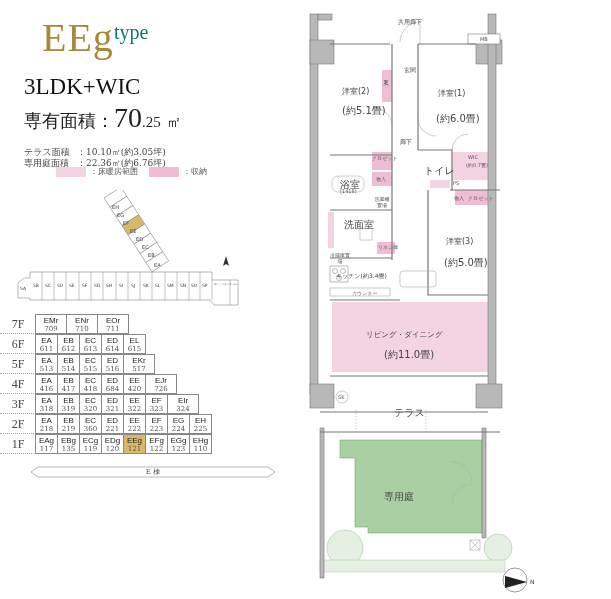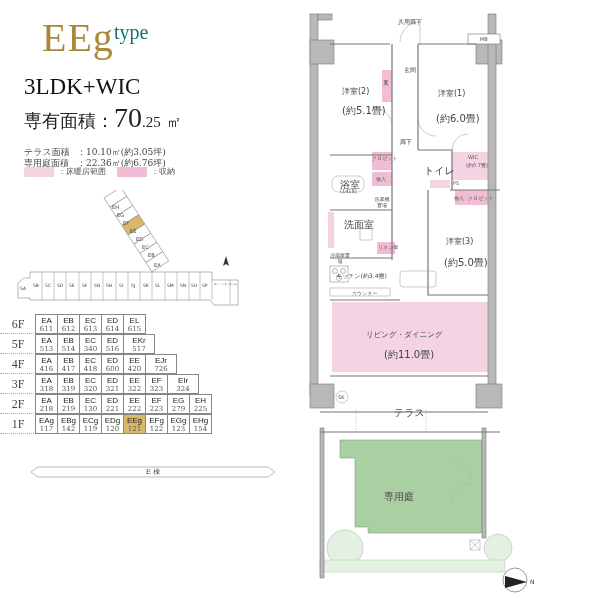--- a/index.html
+++ b/index.html
@@ -7,21 +7,21 @@
   .abs{position:absolute;}
   .type-title{left:42px;top:14px;font-family:"Liberation Serif","DejaVu Serif",serif;}
   .type-code{font-size:40px;color:#a8893a;letter-spacing:1px;}
   .type-suffix{font-size:20px;color:#0f766e;vertical-align:12px;}
   .layout{left:24px;top:74px;font-size:23px;font-family:"Liberation Serif",serif;color:#111;}
   .area-main{left:24px;top:102px;font-size:18px;color:#222;font-family:"DejaVu Serif",serif;}
   .area-main .num{font-size:28px;font-family:"Liberation Serif",serif;}
   .area-main .dec{font-size:15px;font-family:"Liberation Serif",serif;}
   .sub-area{left:24px;font-size:9px;color:#444;margin-top:18px;}
   .sub-area .lbl{display:inline-block;width:53px;}
-  .legend{top:166px;font-size:8px;color:#555;display:flex;align-items:center;}
+  .legend{top:166px;font-size:8px;color:#555;display:flex;align-items:center;margin-left:32px;}
   .legend .sw{width:30px;height:10px;margin-right:4px;}
   
   .keyplan{left:0;top:190px;width:260px;height:120px;}
   .floor-table{left:0;top:314px;}
   .floor-row{display:flex;height:20px;position:relative;}
   .floor-label{width:36px;font-size:12px;color:#444;text-align:center;line-height:20px;font-family:"Liberation Serif",serif;border-bottom:1px dotted #aaa;}
   .cell{width:23px;border:1px solid #888;margin-left:-1px;text-align:center;font-size:7.5px;line-height:9px;padding-top:1px;box-sizing:border-box;height:20px;background:#fff;}
   .cell .c{font-family:"Liberation Sans",sans-serif;color:#222;font-size:8px;}
   .cell .n{color:#555;font-size:7px;}
   .cell.hl{background:#d9b86a;}
@@ -121,20 +121,35 @@
       <text x="202" y="97">SP</text>
     <text x="214" y="95" font-size="2.5">エレベーターホール</text>
   </g>
   <g transform="translate(226,72)">
     <path d="M0 -6 L3 4 L0 2 L-3 4 Z" fill="#333"></path>
   </g>
 </svg>
 
 <div class="abs floor-table">
   <div class="floor-row">
+      <div class="floor-label">7F</div>
+    <div class="cell w2">
+        <div class="c">EMr</div>
+        <div class="n">709</div>
+      </div>
+    <div class="cell w2">
+        <div class="c">ENr</div>
+        <div class="n">710</div>
+      </div>
+    <div class="cell w2">
+        <div class="c">EOr</div>
+        <div class="n">711</div>
+      </div>
+  </div>
+  <div class="floor-row">
       <div class="floor-label">6F</div>
     <div class="cell">
         <div class="c">EA</div>
         <div class="n">611</div>
       </div>
     <div class="cell">
         <div class="c">EB</div>
         <div class="n">612</div>
       </div>
     <div class="cell">
@@ -155,21 +170,21 @@
     <div class="cell">
         <div class="c">EA</div>
         <div class="n">513</div>
       </div>
     <div class="cell">
         <div class="c">EB</div>
         <div class="n">514</div>
       </div>
     <div class="cell">
         <div class="c">EC</div>
-        <div class="n">340</div>
+        <div class="n">515</div>
       </div>
     <div class="cell">
         <div class="c">ED</div>
         <div class="n">516</div>
       </div>
     <div class="cell w2">
         <div class="c">EKr</div>
         <div class="n">517</div>
       </div>
   </div>
@@ -182,21 +197,21 @@
     <div class="cell">
         <div class="c">EB</div>
         <div class="n">417</div>
       </div>
     <div class="cell">
         <div class="c">EC</div>
         <div class="n">418</div>
       </div>
     <div class="cell">
         <div class="c">ED</div>
-        <div class="n">600</div>
+        <div class="n">684</div>
       </div>
     <div class="cell">
         <div class="c">EE</div>
         <div class="n">420</div>
       </div>
     <div class="cell w2">
         <div class="c">EJr</div>
         <div class="n">726</div>
       </div>
   </div>
@@ -236,52 +251,52 @@
     <div class="cell">
         <div class="c">EA</div>
         <div class="n">218</div>
       </div>
     <div class="cell">
         <div class="c">EB</div>
         <div class="n">219</div>
       </div>
     <div class="cell">
         <div class="c">EC</div>
-        <div class="n">130</div>
+        <div class="n">360</div>
       </div>
     <div class="cell">
         <div class="c">ED</div>
         <div class="n">221</div>
       </div>
     <div class="cell">
         <div class="c">EE</div>
         <div class="n">222</div>
       </div>
     <div class="cell">
         <div class="c">EF</div>
         <div class="n">223</div>
       </div>
     <div class="cell">
         <div class="c">EG</div>
-        <div class="n">279</div>
+        <div class="n">224</div>
       </div>
     <div class="cell">
         <div class="c">EH</div>
         <div class="n">225</div>
       </div>
   </div>
   <div class="floor-row">
       <div class="floor-label">1F</div>
     <div class="cell">
         <div class="c">EAg</div>
         <div class="n">117</div>
       </div>
     <div class="cell">
         <div class="c">EBg</div>
-        <div class="n">142</div>
+        <div class="n">135</div>
       </div>
     <div class="cell">
         <div class="c">ECg</div>
         <div class="n">119</div>
       </div>
     <div class="cell">
         <div class="c">EDg</div>
         <div class="n">120</div>
       </div>
     <div class="cell hl">
@@ -291,21 +306,21 @@
     <div class="cell">
         <div class="c">EFg</div>
         <div class="n">122</div>
       </div>
     <div class="cell">
         <div class="c">EGg</div>
         <div class="n">123</div>
       </div>
     <div class="cell">
         <div class="c">EHg</div>
-        <div class="n">154</div>
+        <div class="n">110</div>
       </div>
   </div>
 </div>
 
 <div class="abs ebuild">
   <svg width="246" height="12" viewBox="0 0 246 12" style="position:absolute;left:0;top:0">
     <path d="M8 1 L238 1 L245 6 L238 11 L8 11 L1 6 Z" fill="#fff" stroke="#999" stroke-width="0.7"></path>
   </svg>
   <span>E 棟</span>
 </div>

